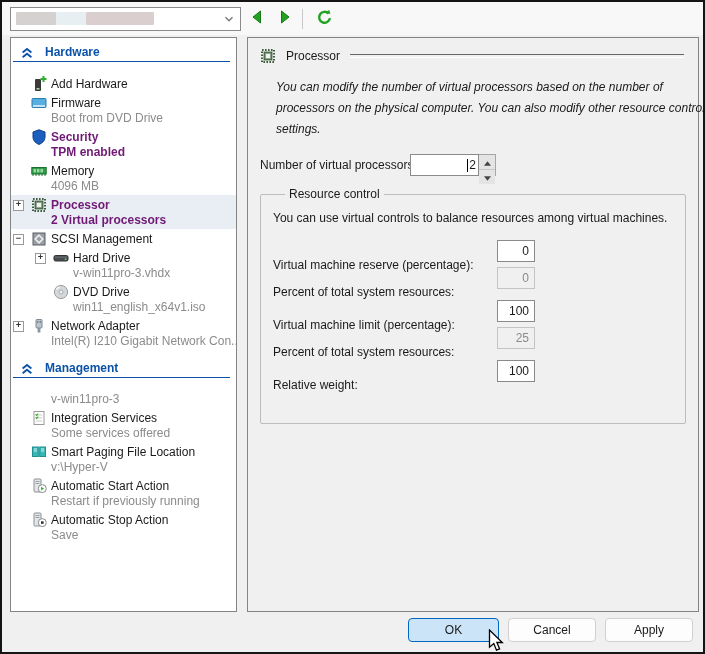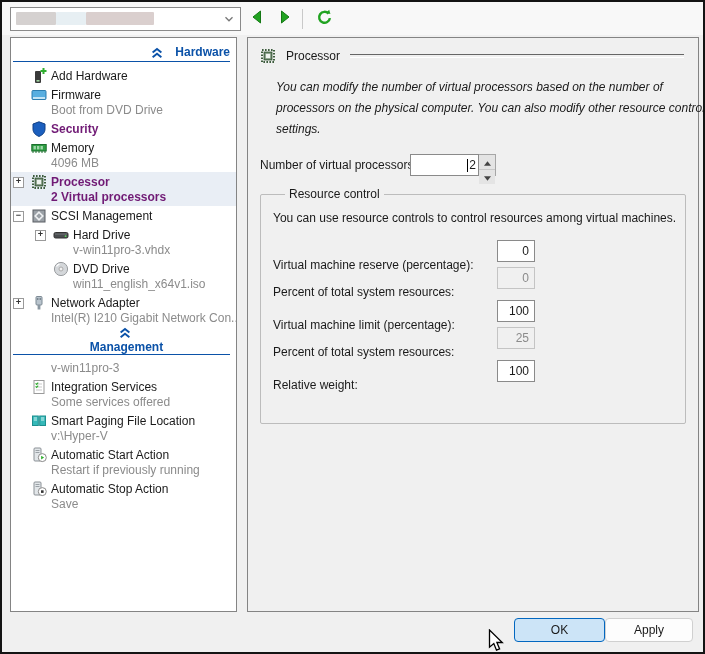--- a/index.html
+++ b/index.html
@@ -13,22 +13,22 @@
   .r1{width:40px;background:#d5d1d0;}
   .r2{width:30px;background:#e7eff3;}
   .r3{width:68px;background:#dacfce;}
   .combo-ch{position:absolute;right:4px;top:4px;}
   .navbtn{width:24px;height:26px;display:flex;align-items:center;justify-content:center;margin-left:4px;cursor:default;}
   .tsep{width:1px;height:20px;background:#c9c9c9;margin:0 5px;}
 
   
   .sidebar{position:absolute;left:8px;top:35px;width:227px;height:575px;background:#fff;border:1px solid #848484;
            box-sizing:border-box;overflow:hidden;padding-top:4px;}
-  .sec-head{position:relative;height:18px;margin:1px 6px 4px 2px;border-bottom:1px solid #0b52a8;display:flex;align-items:center;justify-content:flex-end;}
-  .sec-head:not(:first-child){margin-top:9px;flex-direction:column;}
+  .sec-head{position:relative;height:18px;margin:1px 6px 12px 2px;border-bottom:1px solid #0b52a8;display:flex;align-items:center;}
+  .sec-head:not(:first-child){margin-top:9px;}
   .sec-label{margin-left:10px;font-weight:bold;color:#0b52a8;}
   .sec-head .ic{margin-left:6px;}
   .sb-item{padding:2px 0 1px;}
   .sb-item.sel{background:#e9eef5;}
   .sb-row{position:relative;height:16px;display:flex;align-items:center;}
   .exp{position:absolute;top:3px;width:9px;height:9px;background:#fff;border:1px solid #9a9a9a;
        font:bold 9px/8px "Liberation Mono",monospace;text-align:center;color:#333;}
   .ic{width:16px;height:16px;flex:0 0 16px;display:inline-flex;align-items:center;justify-content:center;}
   .sb-label{margin-left:4px;white-space:nowrap;}
   .sb-sub{color:#8b8b8b;height:15px;line-height:15px;white-space:nowrap;}
@@ -55,21 +55,21 @@
   .legend{position:absolute;top:-8px;left:24px;background:#f0f0f0;padding:0 4px;}
   .gdesc{margin-bottom:15px;white-space:nowrap;}
   .rc-row{display:flex;align-items:center;height:22px;margin-bottom:5px;}
   .rc-row.gap{margin-top:11px;}
   .rc-label{width:224px;white-space:nowrap;margin-top:28px;}
   .rc-input{width:38px;height:22px;box-sizing:border-box;border:1px solid #8a8a8a;background:#fff;
             display:flex;align-items:center;justify-content:flex-end;padding-right:5px;}
   .rc-input.disabled{background:#f0f0f0;border-color:#c4c4c4;color:#8b8b8b;}
 
   
-  .btnrow{position:absolute;right:10px;bottom:10px;display:flex;}
+  .btnrow{position:absolute;right:10px;bottom:10px;display:flex;gap:9px;}
   .btn{width:88px;height:24px;box-sizing:border-box;border:1px solid #d0d0d0;background:#fdfdfd;border-radius:4px;
        display:flex;align-items:center;justify-content:center;}
   .btn.primary{background:#cce4f7;border-color:#0267c0;width:91px;}
 
   .cursor{position:absolute;left:486px;top:627px;z-index:10;}
 </style>
 </head>
 <body>
 
 <div class="win">
@@ -137,20 +137,21 @@
       </div>
       <div class="sb-item emph">
         <div class="sb-row">
           <span class="ic" style="margin-left:20px">
             <svg width="16" height="16" viewBox="0 0 16 16">
               <path d="M8 0.8l6 2.2v5c0 4-3 6.3-6 7.4-3-1.1-6-3.4-6-7.4v-5z" fill="#1b5fbe" stroke="#0f3f85"></path>
             </svg>
           </span>
           <span class="sb-label">Security</span>
         </div>
+        <div class="sb-sub" style="margin-left:40px">TPM enabled</div>
       </div>
       <div class="sb-item">
         <div class="sb-row">
           <span class="ic" style="margin-left:20px">
             <svg width="16" height="16" viewBox="0 0 16 16">
               <rect x="0.8" y="4.5" width="14.4" height="6.5" fill="#2f9e44" stroke="#1b6e2d"></rect>
               <rect x="2.5" y="6" width="2.4" height="3.4" fill="#9fd6a9"></rect>
               <rect x="6" y="6" width="2.4" height="3.4" fill="#9fd6a9"></rect>
               <rect x="9.5" y="6" width="2.4" height="3.4" fill="#9fd6a9"></rect>
               <path d="M2 11v2M5 11v2M8 11v2M11 11v2M14 11v2" stroke="#1b6e2d"></path>
@@ -323,21 +324,21 @@
           <span class="spin-btn">
               <span><svg width="7" height="5" viewBox="0 0 8 5">
                   <path d="M4 5L0 0h8z" fill="#444"></path>
                 </svg></span>
             </span>
         </span>
       </span>
     </div>
     <div class="group">
       <span class="legend">Resource control</span>
-      <div class="gdesc">You can use resource controls to control resources among virtual machines.</div>
+      <div class="gdesc">You can use virtual controls to balance resources among virtual machines.</div>
       <div id="rc-rows">
           <div class="rc-row">
             <span class="rc-label">Virtual machine reserve (percentage):</span>
             <span class="rc-input">0</span>
           </div>
           <div class="rc-row">
             <span class="rc-label">Percent of total system resources:</span>
             <span class="rc-input disabled">0</span>
           </div>
           <div class="rc-row gap">
@@ -351,20 +352,21 @@
           <div class="rc-row gap">
             <span class="rc-label">Relative weight:</span>
             <span class="rc-input">100</span>
           </div>
         </div>
     </div>
   </div>
 
   <div class="btnrow">
     <div class="btn primary">OK</div>
+    <div class="btn">Cancel</div>
     <div class="btn">Apply</div>
   </div>
 
   <div class="cursor">
     <svg width="18" height="26" viewBox="0 0 18 26">
         <path d="M1.5 1v17.2l4.3-3.6 2.7 6.6 3.1-1.3-2.7-6.4h5.4z" fill="#fff" stroke="#000" stroke-width="1.3"></path>
       </svg>
   </div>
 
 </div>

